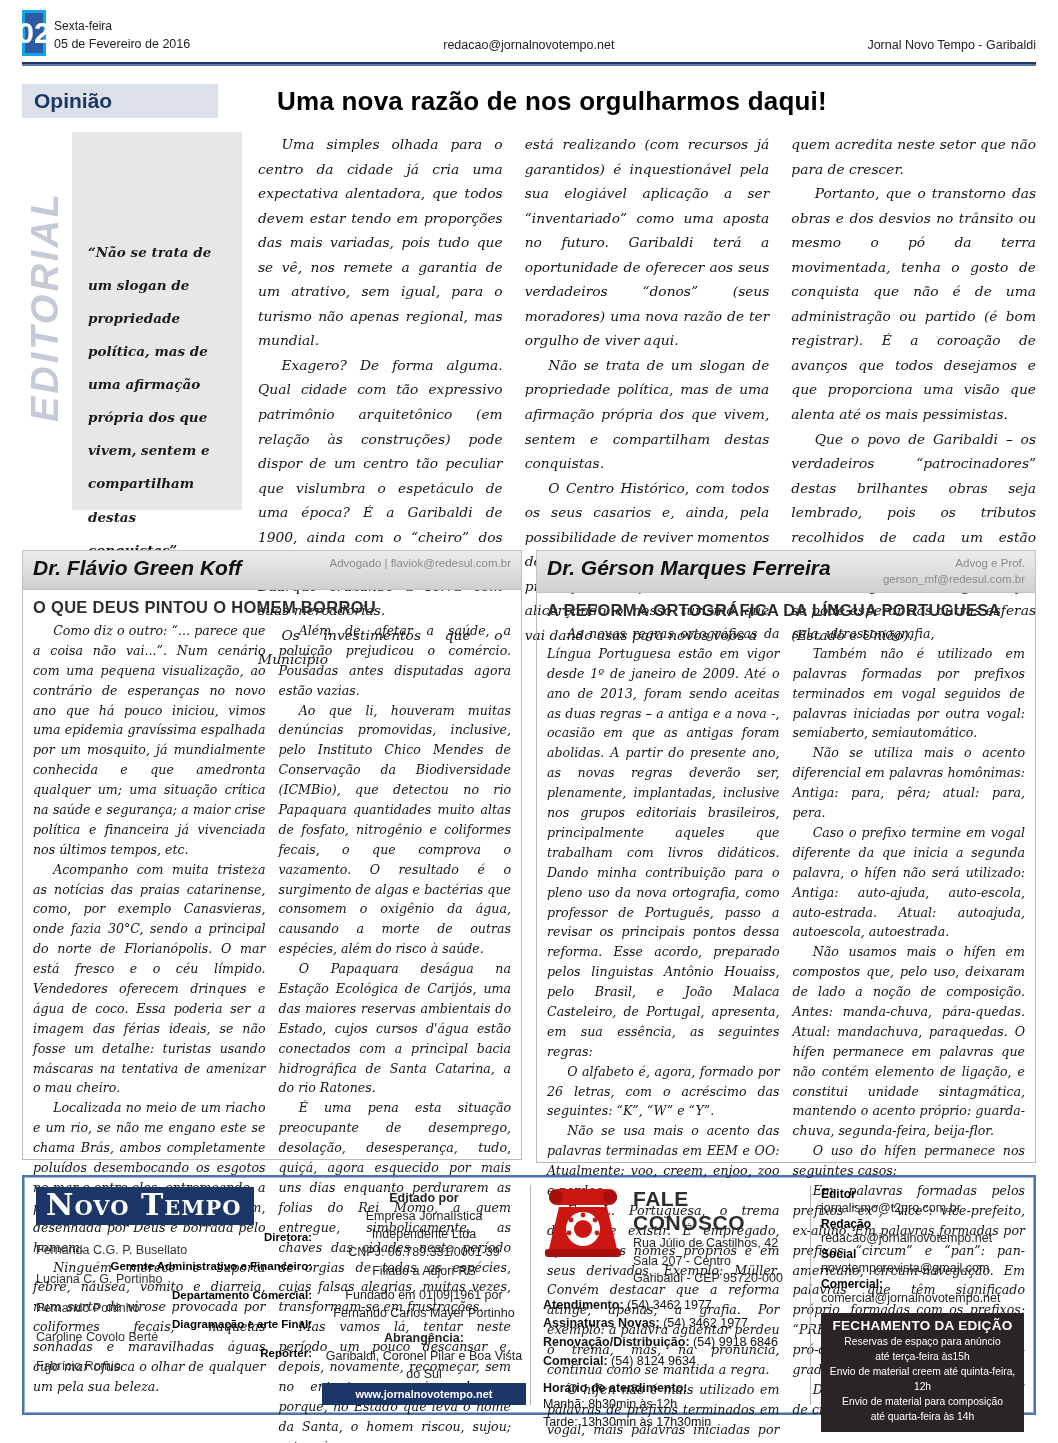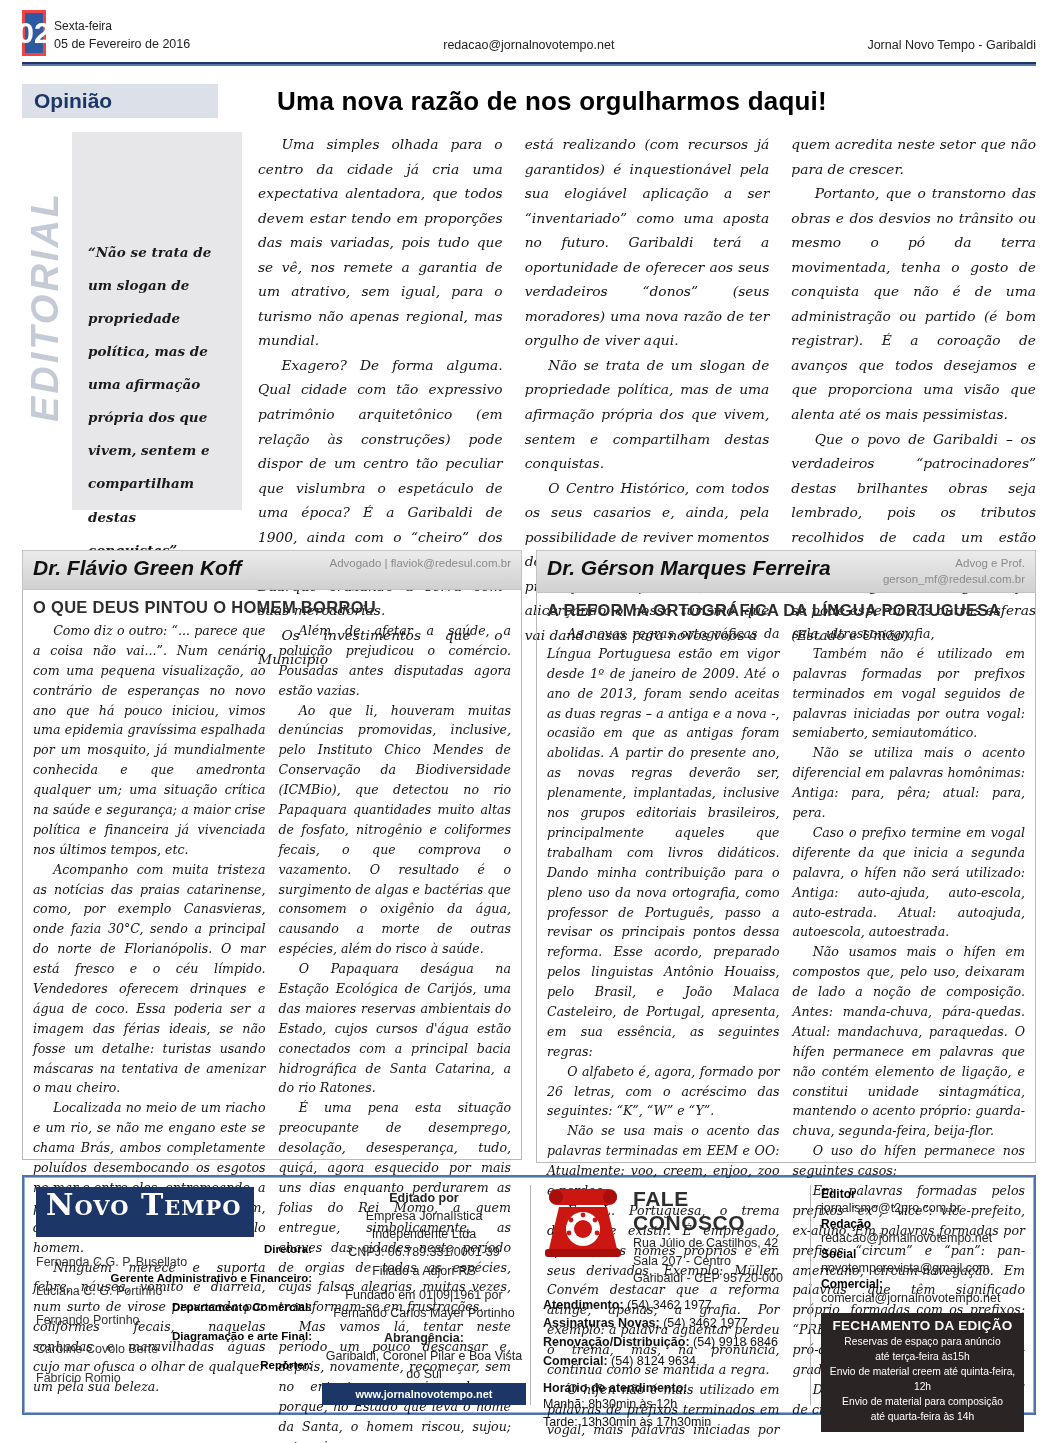--- a/index.html
+++ b/index.html
@@ -5,21 +5,21 @@
   * { margin:0; padding:0; box-sizing:border-box; }
   html,body { background:#888; }
   .page {
     width:1058px; height:1443px; margin:0 auto; background:#ffffff;
     font-family:"Liberation Sans", sans-serif; color:#111;
     position:relative; padding:10px 22px 8px 22px; overflow:hidden;
   }
   
   .masthead-bar { display:flex; align-items:flex-end; padding-bottom:6px; }
   .pageno {
-    width:24px; height:46px; background:#2d5aa0; border:3px solid #ef4444;
+    width:24px; height:46px; background:#2d5aa0; border:3px solid #0ea5e9;
     color:#fff; font-weight:bold; font-size:30px; display:flex; align-items:center;
     justify-content:center; font-family:"Liberation Sans", sans-serif;
   }
   .daydate { margin-left:8px; font-size:12px; color:#222; line-height:1.5; padding-bottom:2px;}
   .daydate .dd2 { font-size:12.5px; }
   .head-mail { flex:1; text-align:center; font-size:12.5px; color:#222; padding-bottom:4px;}
   .head-paper { font-size:12.5px; color:#222; padding-bottom:4px;}
   .head-rule { height:4px; background:#1c3767; box-shadow:0 -2px 0 #5a77a8 inset; }
   
   .section-row { display:flex; align-items:center; margin-top:18px; }
@@ -77,21 +77,21 @@
     line-height:1.58; text-align:justify; color:#141414; text-indent:1.6em;
   }
   .art-col p.cont { text-indent:0; }
   
   .footer {
     margin-top:12px; border:2px solid #4d74ad; box-shadow:0 0 0 1px #9db2d2 inset;
     display:flex; padding:8px 8px; height:240px; background:#fff;
   }
   .f-staff { width:286px; padding:2px 6px 0 4px; }
   .nt-logo {
-    display:inline-block; background:#1c3767; color:#fff; padding:3px 12px 17px 10px;
+    display:inline-block; background:#1c3767; color:#fff; padding:3px 12px 5px 10px;
     font-family:"DejaVu Serif", serif; font-weight:bold; font-variant:small-caps;
     font-size:30px; letter-spacing:1px; line-height:1; margin-bottom:6px;text-align:right;
   }
   .f-staff .pair { margin-bottom:2px; }
   .f-staff .pair-label { display:block; font-weight:bold; font-size:11.5px; color:#000;text-align:right; }
   .f-staff .pair-value { display:block; font-size:12.5px; color:#333; margin:0 0 3px 0; }
   .f-pub {
     width:212px; text-align:center; display:flex; flex-direction:column; padding:4px 4px 0 4px;
   }
   .f-pub .line { font-size:12.5px; color:#222; line-height:1.45; }

